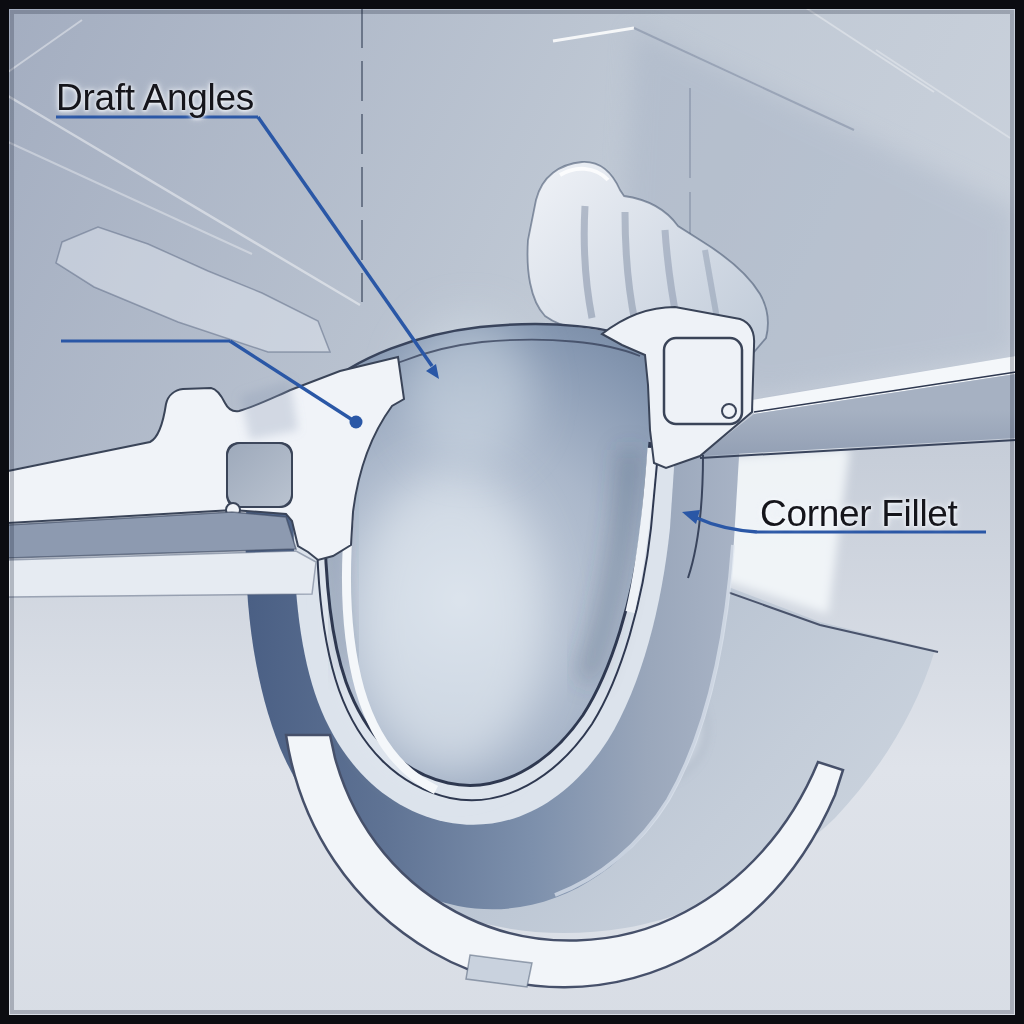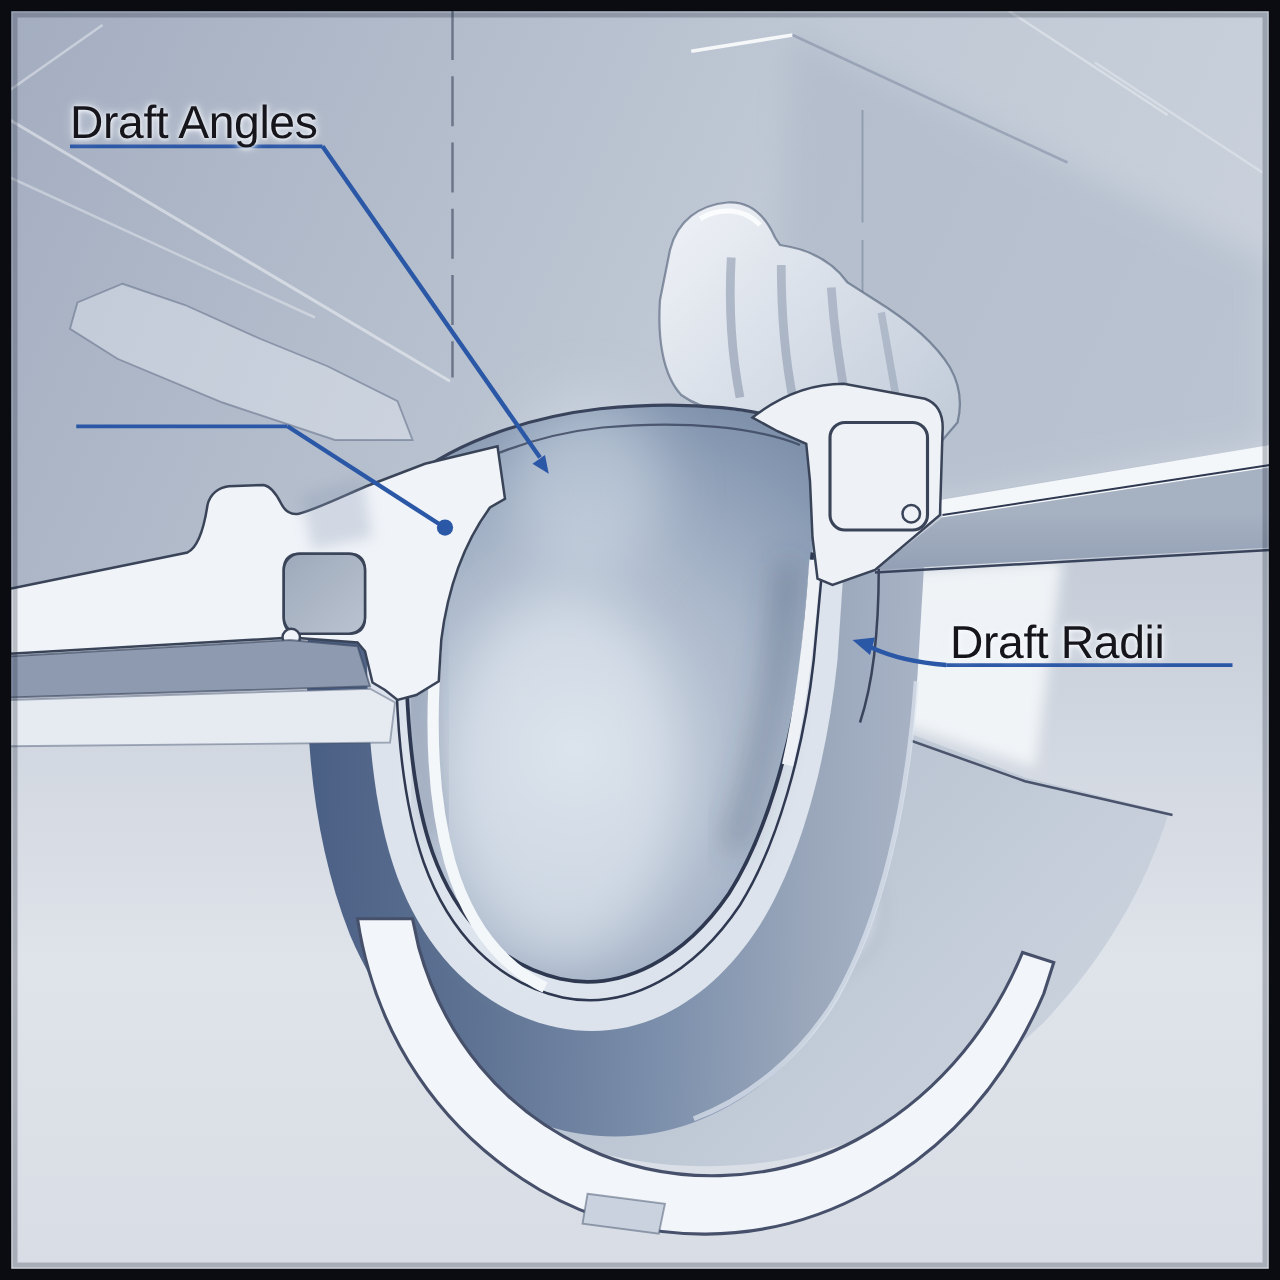--- a/index.html
+++ b/index.html
@@ -190,14 +190,14 @@
     <path d="M757,532 L986,532" stroke-width="3"></path>
     <path d="M757,532 C730,530 710,524 697,518" stroke-width="3.5"></path>
     <path d="M682,512 L700,510 L696,524 Z" fill="#2a57a6" stroke="none"></path>
   </g>
 
   <rect x="4" y="4" width="1016" height="1016" fill="none" stroke="#0b0c11" stroke-width="10"></rect>
   <rect x="12" y="12" width="1000" height="1000" fill="none" stroke="rgba(25,32,50,.25)" stroke-width="4"></rect>
 </svg>
 
   <div class="callout-label" id="label-draft">Draft Angles</div>
-  <div class="callout-label" id="label-corner">Draft Radii</div>
+  <div class="callout-label" id="label-corner">Corner Fillet</div>
 </div>
 
 </body></html>

